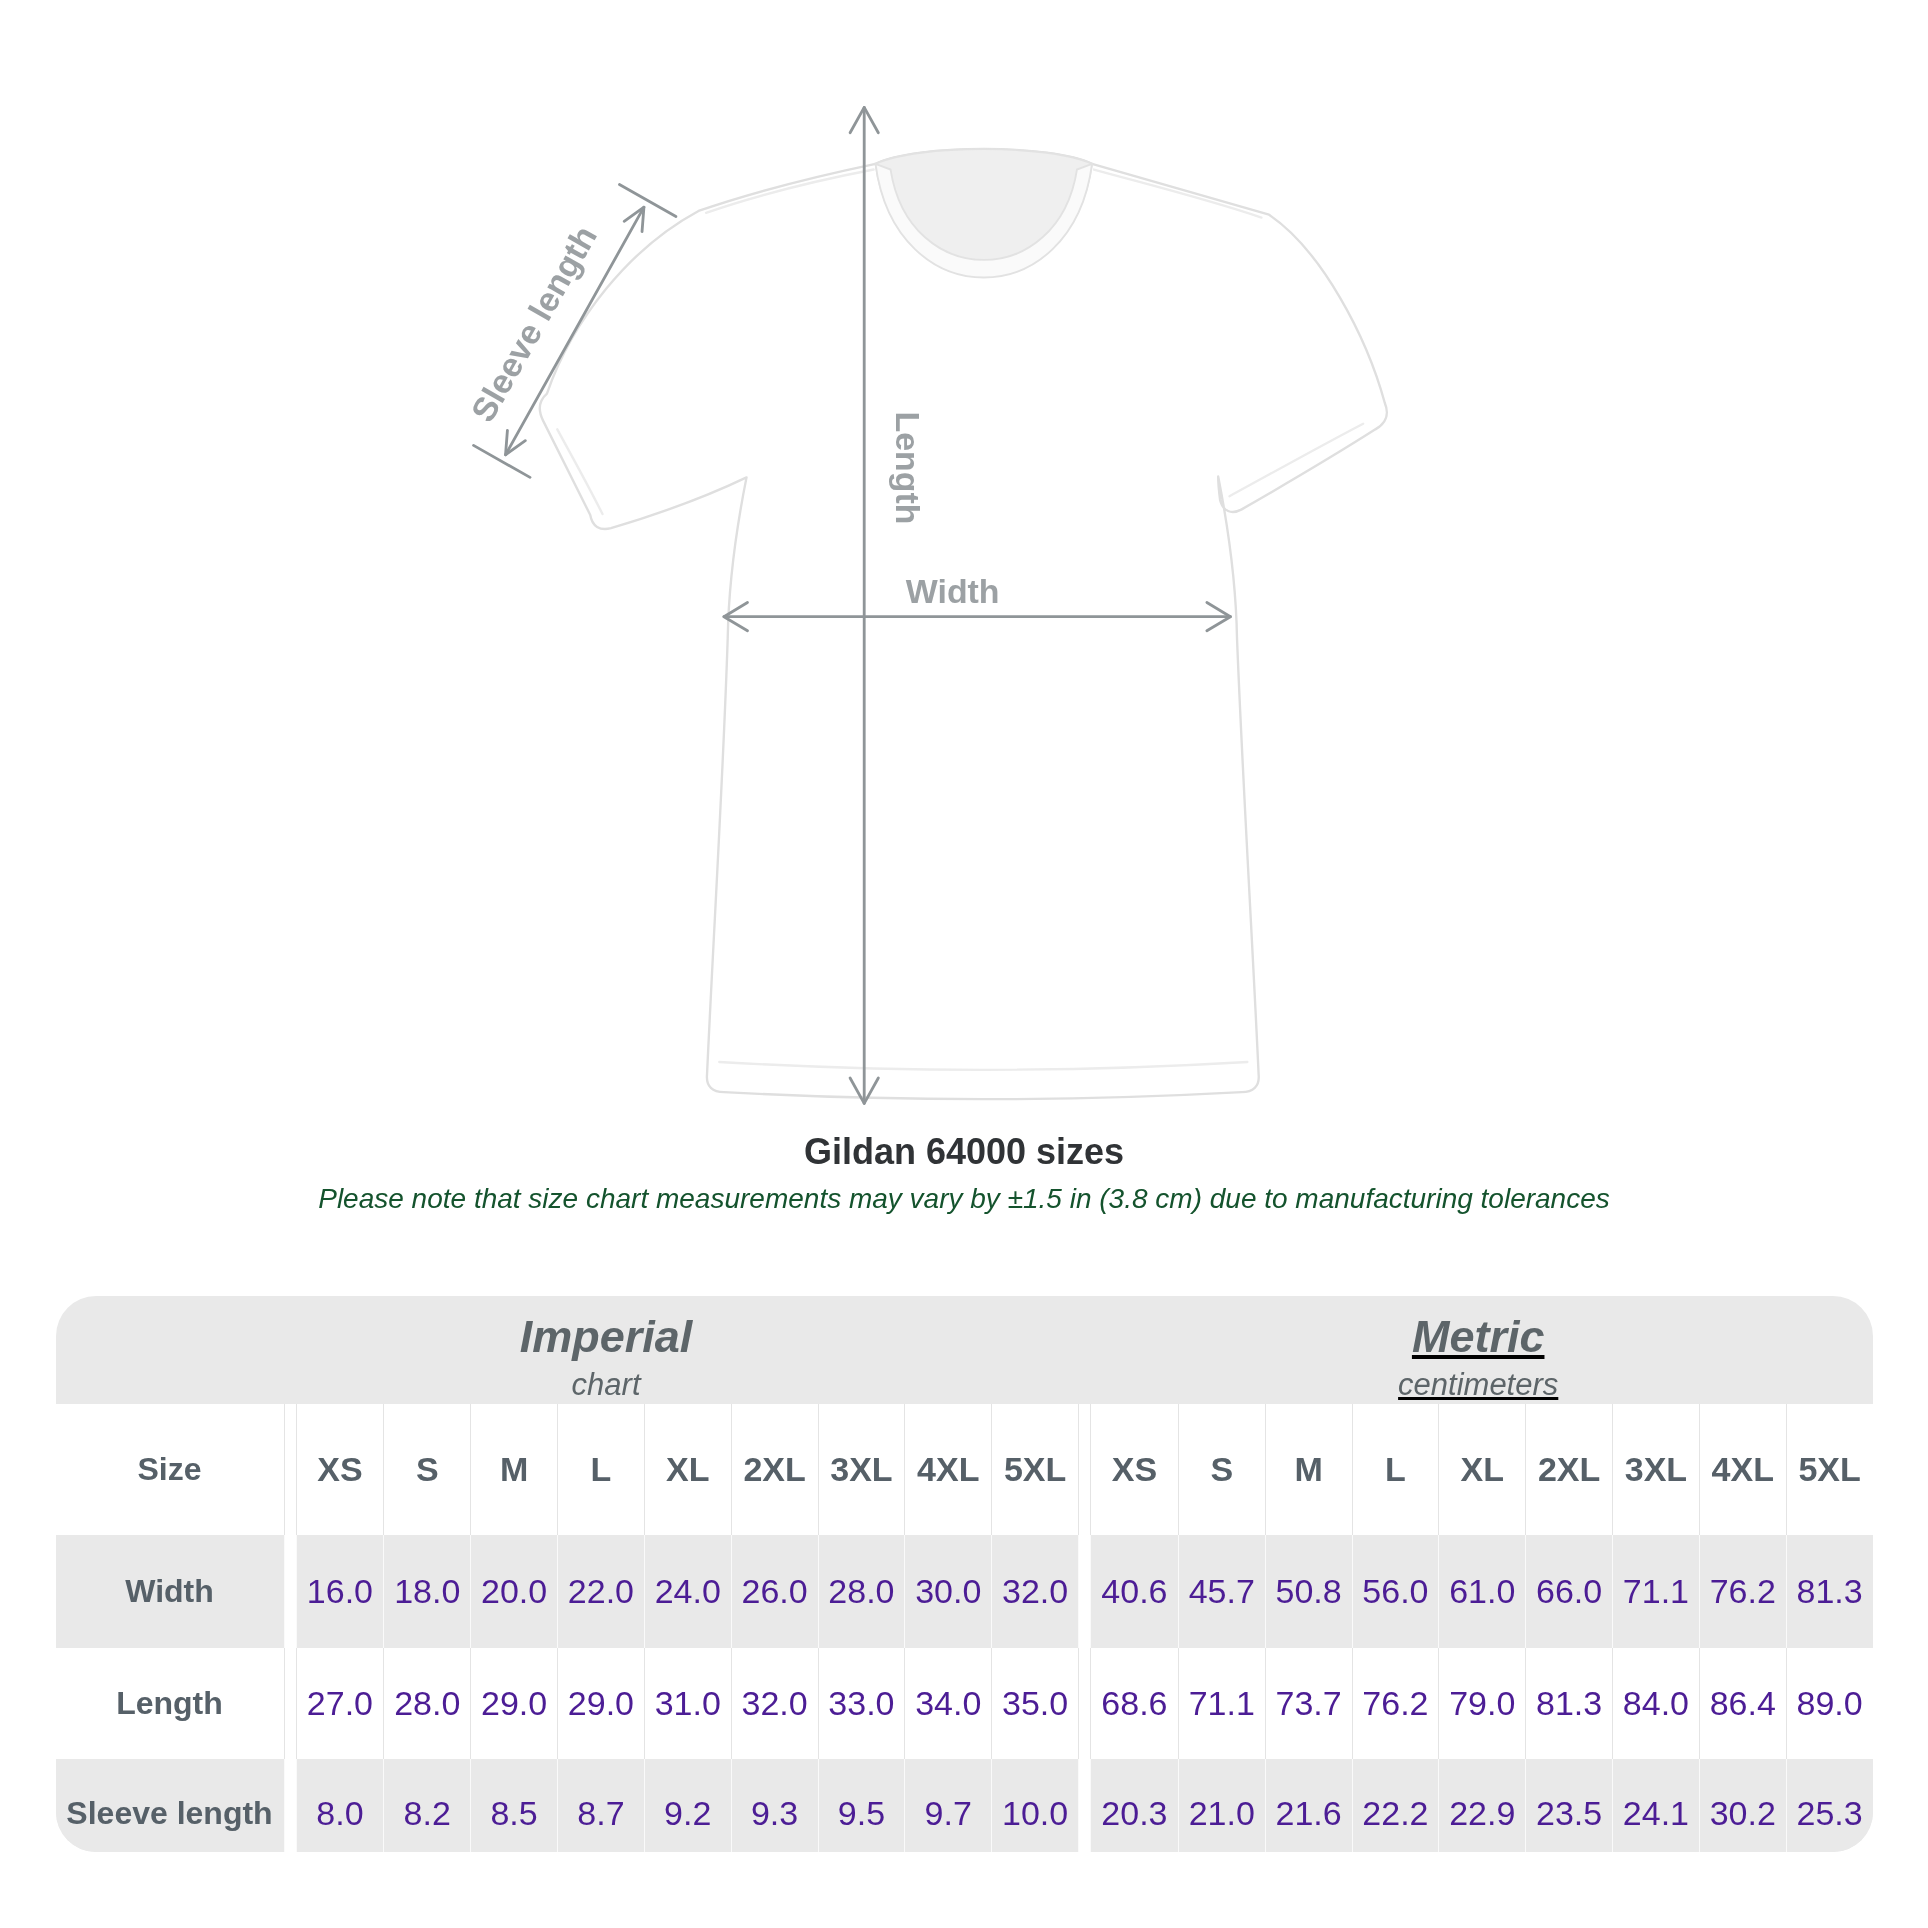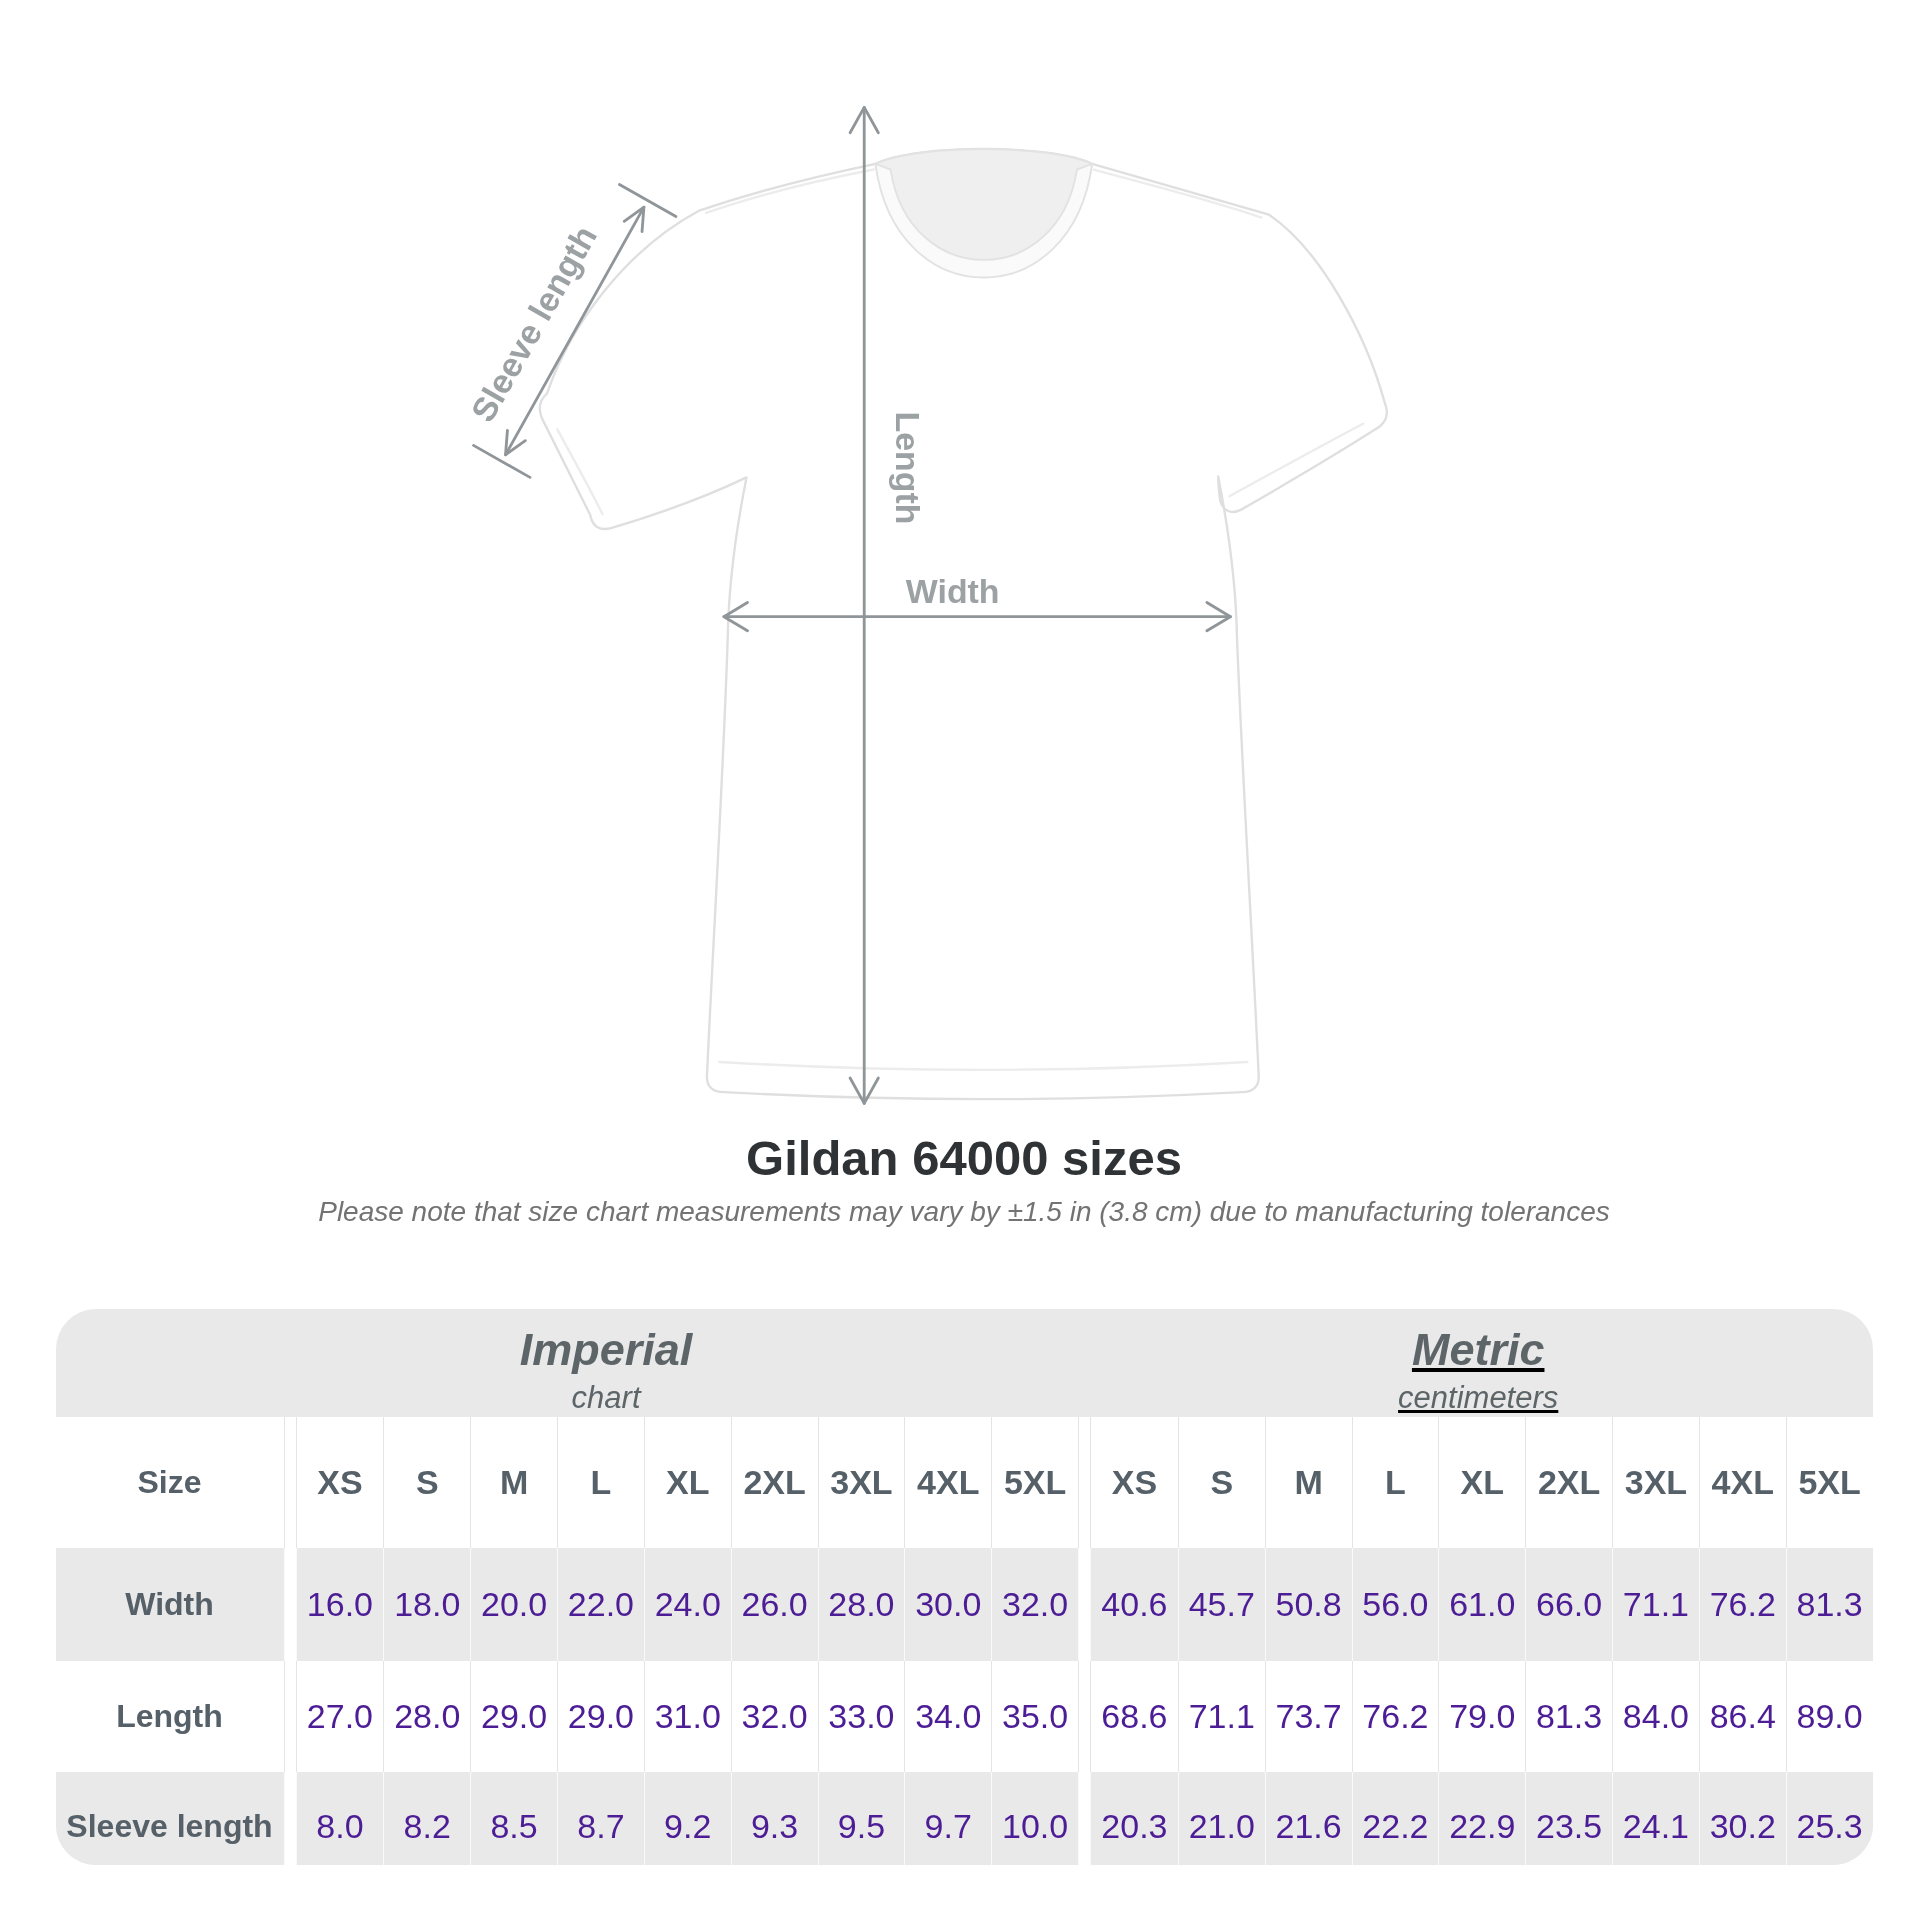--- a/index.html
+++ b/index.html
@@ -1,21 +1,21 @@
 <!DOCTYPE html>
 <html style="font-size:15px"><head>
 <meta charset="utf-8">
 <style>
   html,body{margin:0;padding:0;background:#ffffff;}
   body{width:1928px;height:1928px;overflow:hidden;font-family:"Liberation Sans",sans-serif;position:relative;}
 
   .hero{display:block;width:1928px;height:1111px;}
 
-  .page-title{margin:22.6px 0 0 0;text-align:center;font-size:49px;font-weight:bold;color:#303336;line-height:1.0;}
-  .page-subtitle{margin:15px 0 0 0;text-align:center;font-size:28px;font-style:italic;color:#737373;line-height:1.0;}
+  .page-title{margin:22.6px 0 0 0;text-align:center;font-size:36px;font-weight:bold;color:#303336;line-height:1.0;}
+  .page-subtitle{margin:15px 0 0 0;text-align:center;font-size:28px;font-style:italic;color:#14532d;line-height:1.0;}
 
   .size-table{
     box-sizing:border-box;width:1817px;height:556px;margin:83px auto 0 auto;
     background:#e9e9e9;border-radius:40px;overflow:hidden;position:relative;
   }
   .group-band{position:relative;height:108px;}
   .group{position:absolute;top:16px;text-align:center;}
   .group-imperial{left:4%;width:52.6%;}
   .group-metric{left:56.6%;width:43.4%;text-decoration:underline;}
   .group-name{font-size:45px;font-weight:bold;font-style:italic;color:#5d6569;line-height:1.1;}

